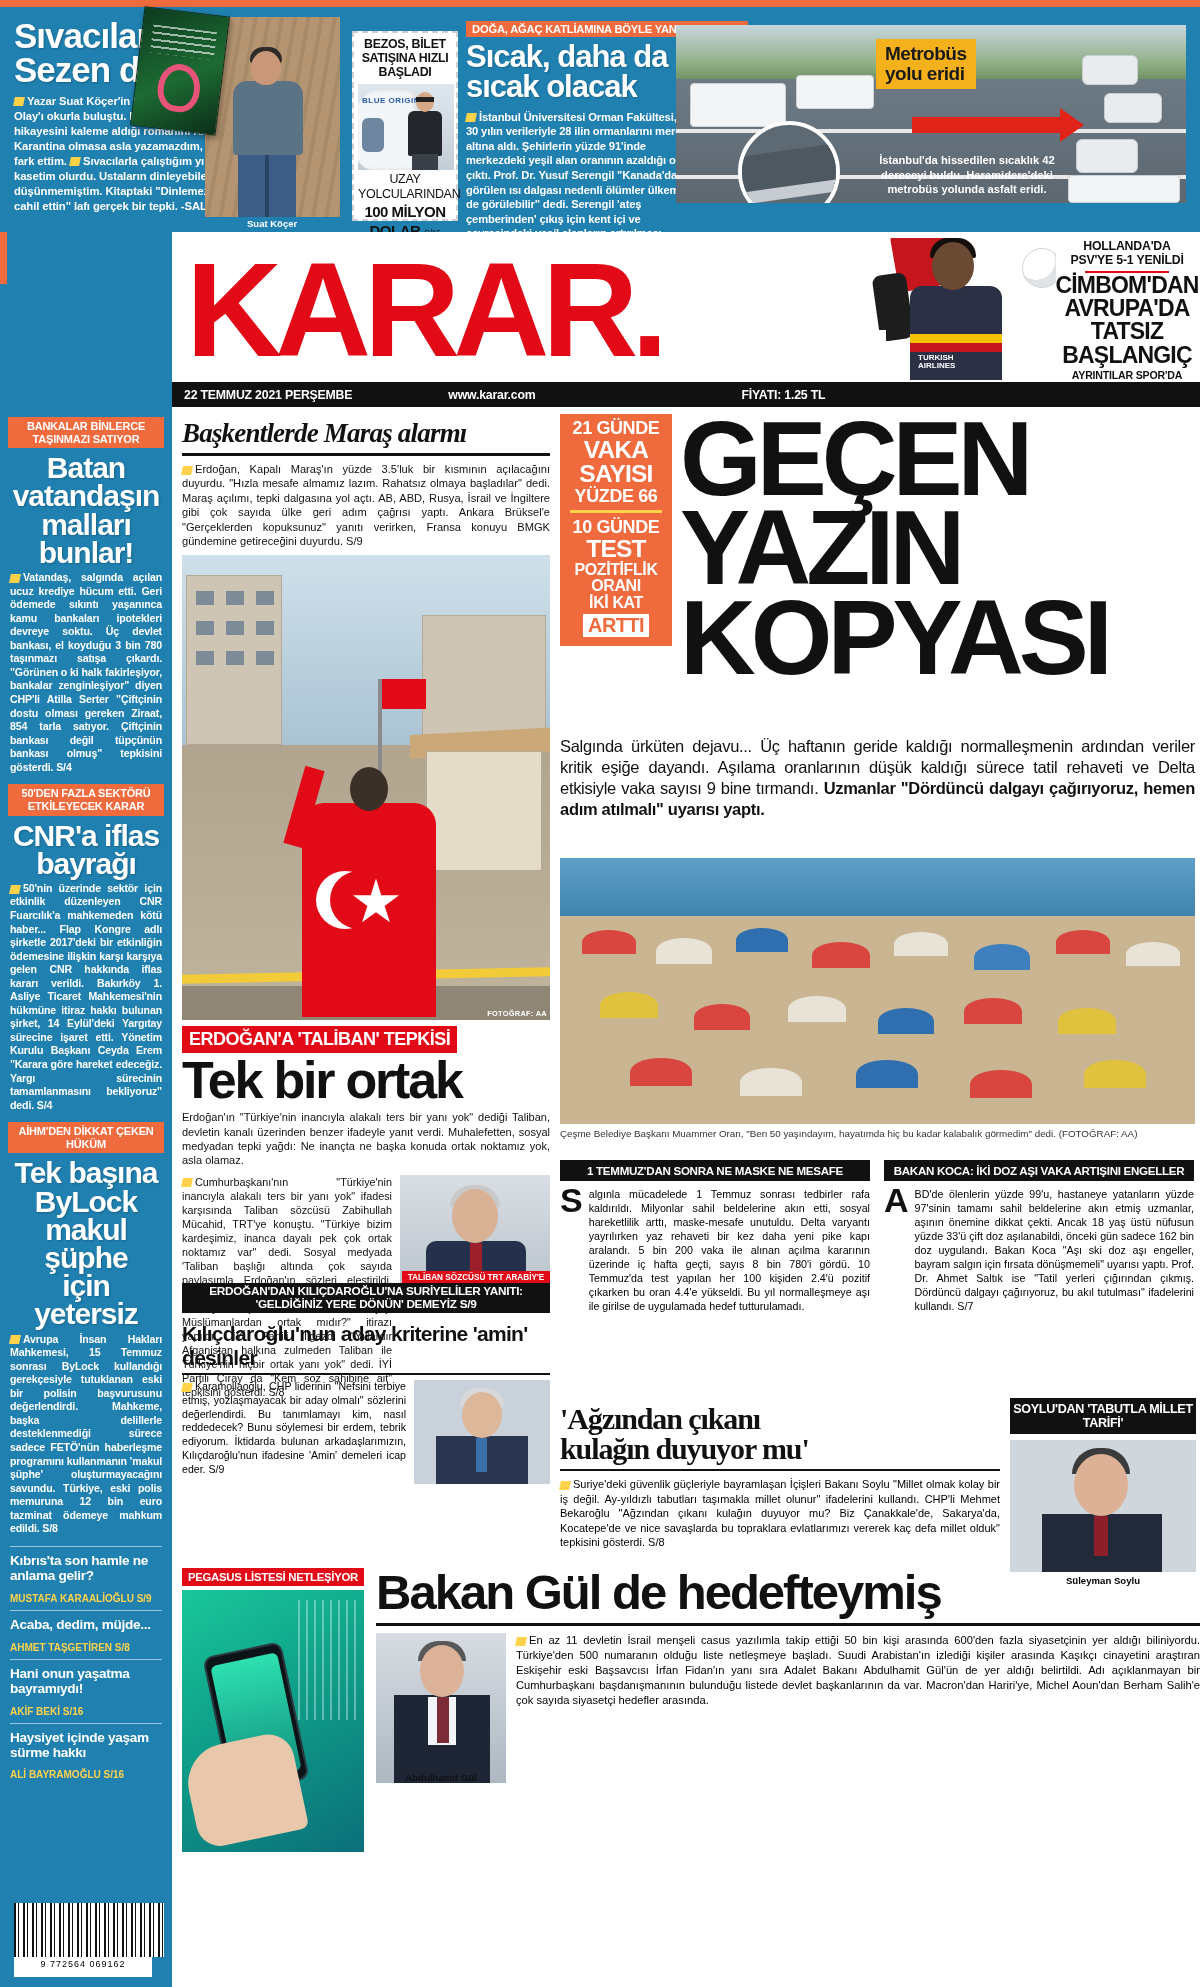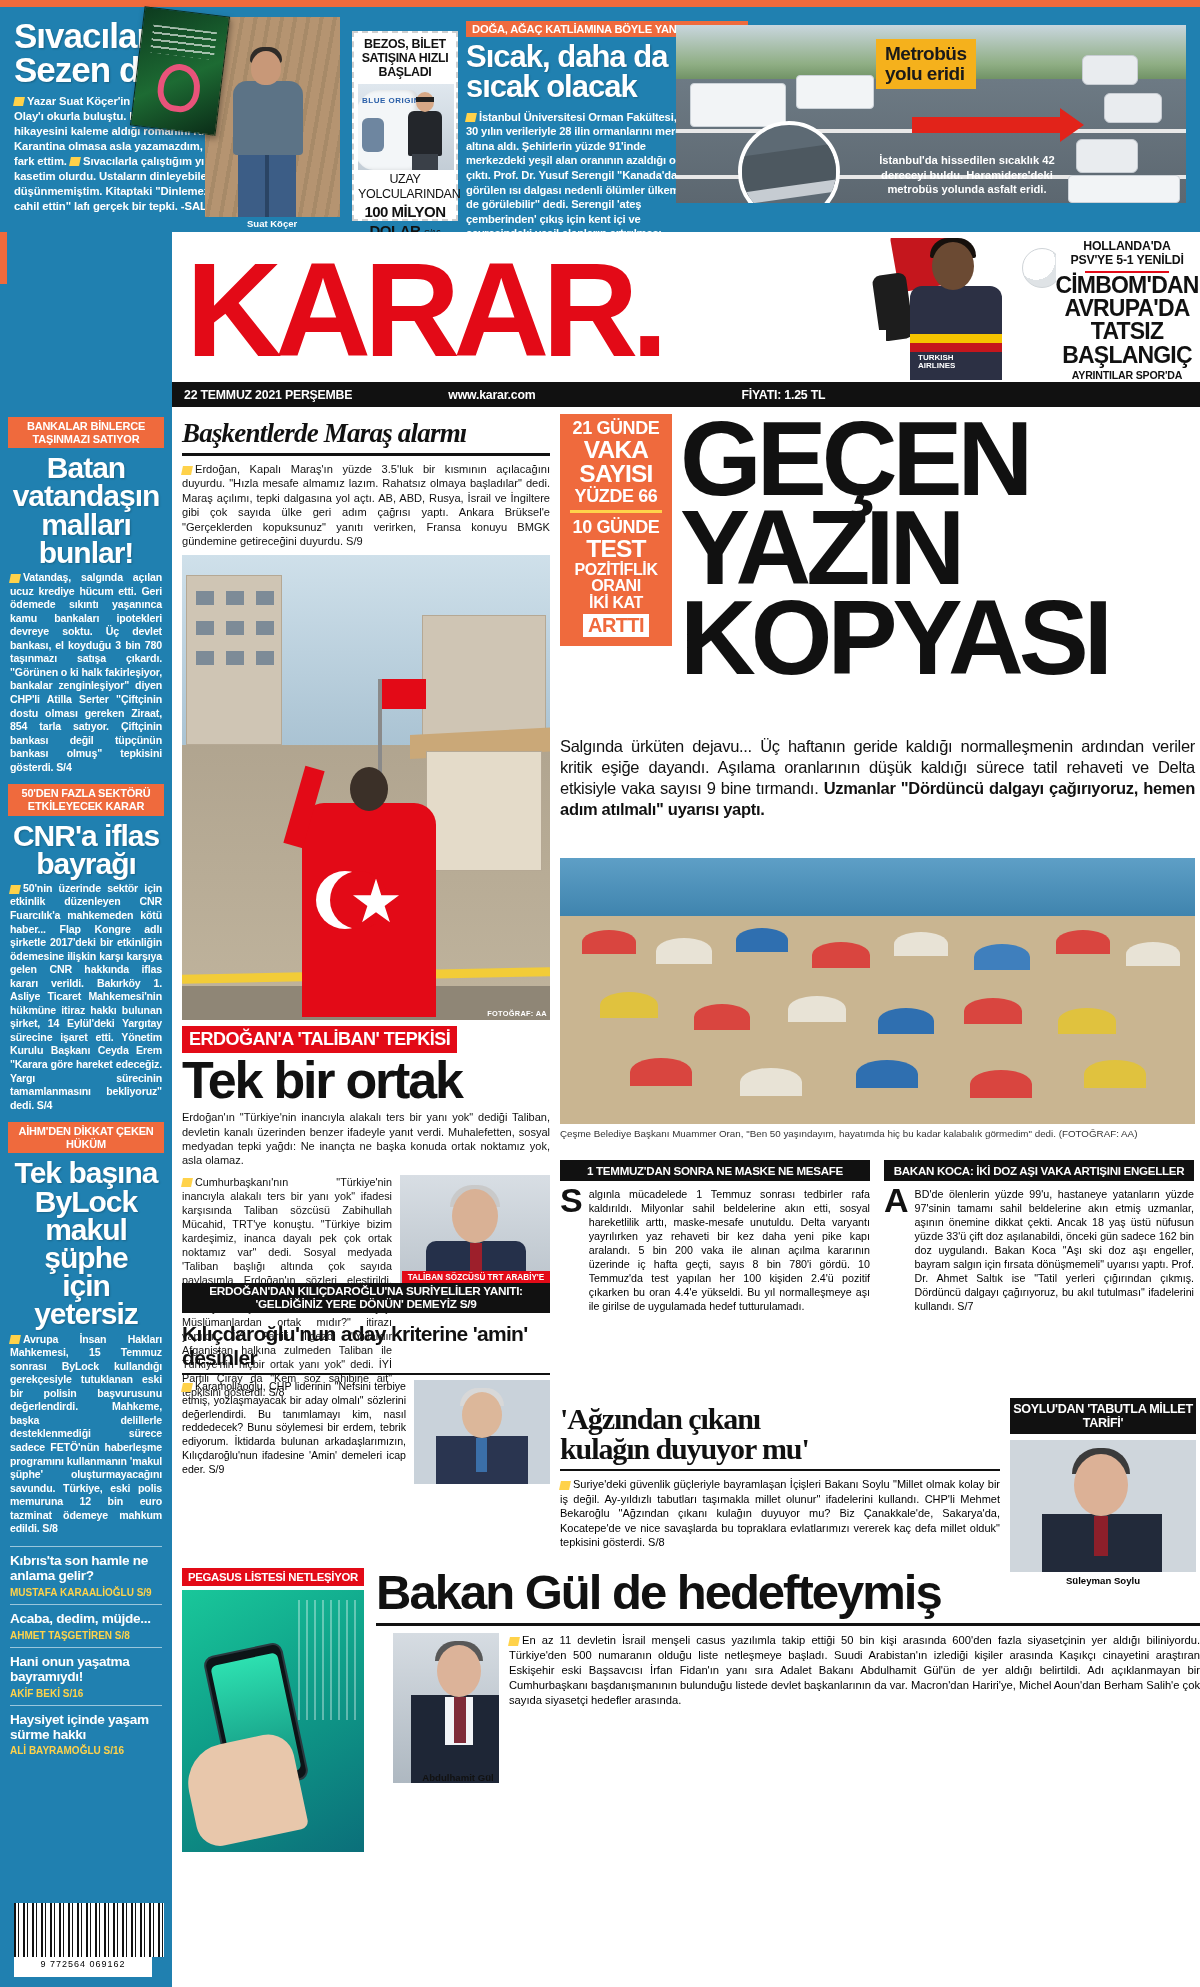--- a/index.html
+++ b/index.html
@@ -152,21 +152,21 @@
   .fairphoto .booth{position:absolute;background:#efeae3;border:1px solid #cfc7bb;}
   .fairphoto .crowd{position:absolute;border-radius:50% 50% 35% 35%;}
   .portrait{position:absolute;left:2px;top:58px;width:56px;height:84px;background:#1d1d1d;border:2px solid #fff;overflow:hidden;}
   .portrait .hair{position:absolute;left:2px;top:2px;width:48px;height:58px;background:#e8c97a;border-radius:24px 24px 10px 10px;}
   .portrait .face{position:absolute;left:14px;top:16px;width:26px;height:32px;background:#edc9a8;border-radius:50%;}
   .portrait .suit{position:absolute;left:2px;top:58px;width:48px;height:26px;background:#e9e9ec;}
   .pname{position:absolute;left:2px;bottom:0;background:#2080b0;color:#fff;font-size:9.4px;font-weight:bold;padding:1px 3px;}
 
   .oped{border-top:1px solid rgba(255,255,255,.55);padding:7px 0 6px;}
   .oped .t{color:#fff;font-size:13.6px;font-weight:bold;line-height:1.1;letter-spacing:-0.3px;}
-  .oped .a{color:#ffd24a;font-size:10px;font-weight:bold;margin-top:3px;}
+  .oped .a{color:#ffd24a;font-size:10px;font-weight:bold;margin-top:9px;}
 
   
   .maras{position:absolute;left:182px;top:418px;width:368px;}
   .maras h2{font-size:27px;font-weight:bold;color:#111;letter-spacing:-0.8px;
      font-family:"Liberation Serif", serif; font-style:italic;}
   .maras .rule{width:368px;height:3px;background:#111;margin:4px 0 6px;}
   .maras p{font-size:11.1px;line-height:1.3;text-align:justify;color:#111;}
   .maras-img{margin-top:6px;width:368px;height:465px;position:relative;overflow:hidden;
     background:linear-gradient(180deg,#bcd0dd 0%,#9fb6c6 38%,#b0a48f 38%,#c0b49d 100%);}
   .mi-sky{position:absolute;left:0;top:0;width:368px;height:190px;background:linear-gradient(180deg,#cfe0ea,#aac3d3);}
@@ -271,21 +271,21 @@
      background:linear-gradient(150deg,#19c79a 0%,#0f9f89 45%,#0b6f7a 100%);}
   .peg .hand{position:absolute;left:8px;top:150px;width:110px;height:100px;background:#e8c7ab;border-radius:40px 26px 8px 24px;transform:rotate(-12deg);}
   .peg .phone{position:absolute;left:34px;top:58px;width:80px;height:140px;background:#0d1417;border-radius:10px;transform:rotate(-12deg);border:2px solid #2a3a40;}
   .peg .screen{position:absolute;left:4px;top:8px;right:4px;bottom:8px;background:linear-gradient(180deg,#2de0b0,#12907f);border-radius:6px;}
   .peg .dots{position:absolute;right:6px;top:10px;width:60px;height:120px;
      background:repeating-linear-gradient(90deg,rgba(255,255,255,.35) 0 2px,transparent 2px 8px);}
   .bakan{position:absolute;left:194px;top:0;width:824px;}
   .bakan h2{font-size:49px;font-weight:bold;color:#111;letter-spacing:-2px;line-height:1;}
   .bakan .rule{width:824px;height:3px;background:#111;margin:6px 0 7px;}
   .bakan .row{display:flex;gap:10px;}
-  .gulphoto{width:106px;height:150px;flex:none;position:relative;overflow:hidden;background:#fde047;margin-left:17px;}
+  .gulphoto{width:130px;height:150px;flex:none;position:relative;overflow:hidden;background:#fde047;}
   .gulphoto .bg{position:absolute;inset:0;background:linear-gradient(180deg,#d6dce2,#aeb8c1);}
   .gulphoto .h{position:absolute;left:44px;top:12px;width:44px;height:52px;border-radius:50%;background:#dcb399;}
   .gulphoto .hr{position:absolute;left:42px;top:8px;width:48px;height:20px;background:#585858;border-radius:24px 24px 0 0;}
   .gulphoto .b{position:absolute;left:18px;top:62px;width:96px;height:88px;background:#1e2636;}
   .gulphoto .sh{position:absolute;left:52px;top:64px;width:28px;height:48px;background:#f2f4f7;}
   .gulphoto .tie{position:absolute;left:61px;top:64px;width:12px;height:46px;background:#7e2b38;}
   .gulcap{position:absolute;left:0;bottom:0;width:130px;text-align:center;background:rgba(0,0,0,.0);
      font-size:9.6px;font-weight:bold;color:#111;}
   .bakan p{font-size:11.2px;line-height:1.34;text-align:justify;flex:1;}
 

